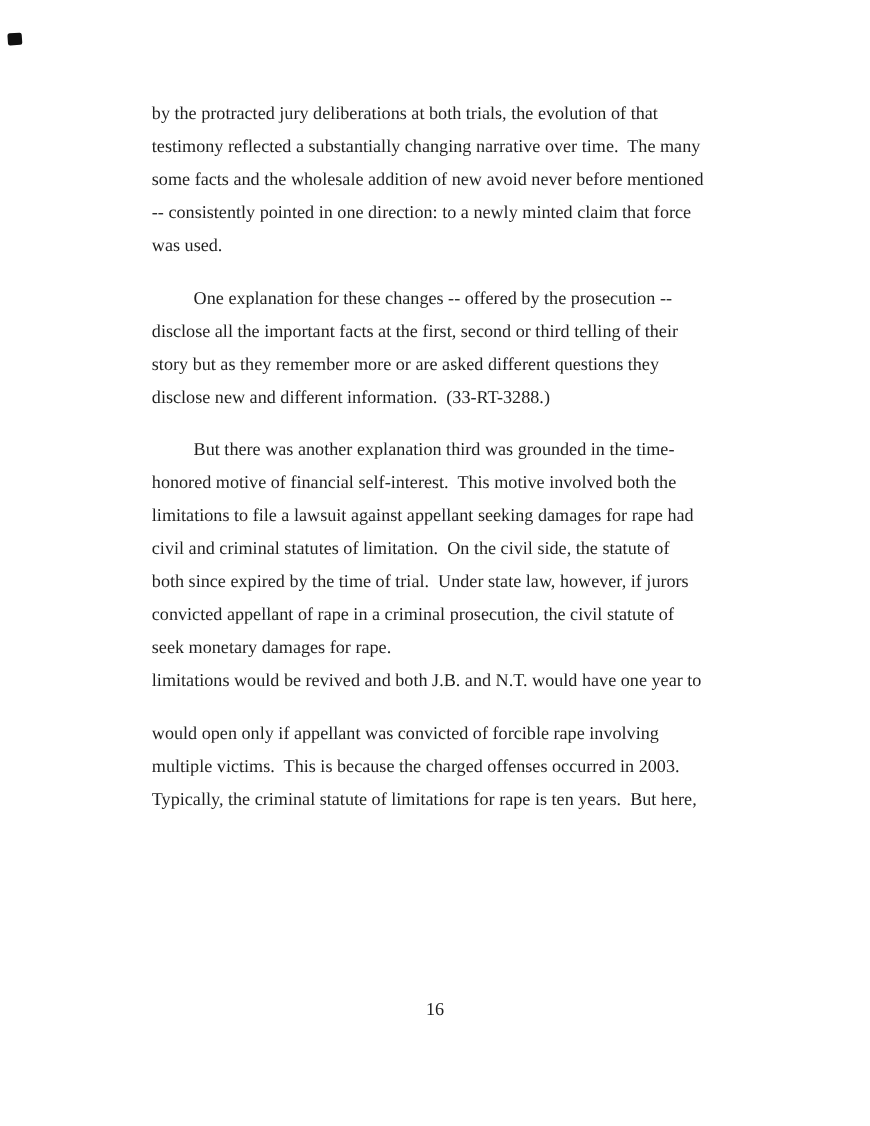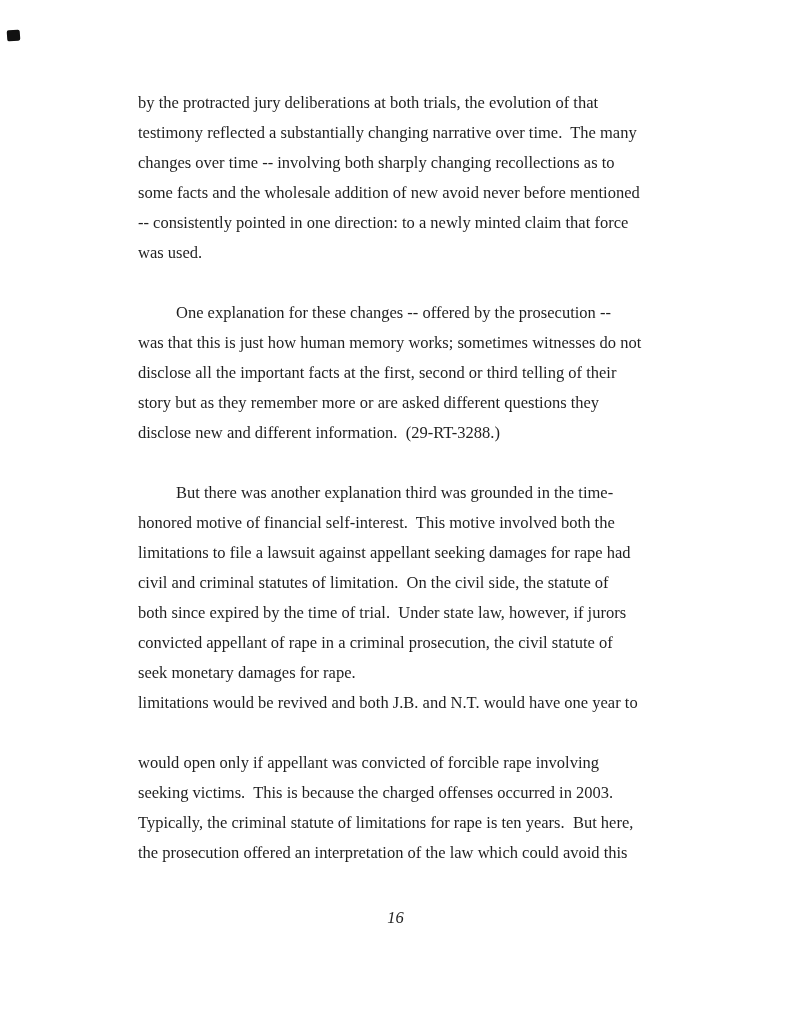--- a/index.html
+++ b/index.html
@@ -26,75 +26,71 @@
     border-radius: 2px;
     transform: rotate(-4deg);
   }
   .doc-body {
     position: absolute;
     left: 138px;
     top: 88px;
     width: 520px;
   }
   .para + .para {
-    margin-top: 30px; 
+    margin-top: 18px; 
   }
   .line {
     white-space: pre;       
     font-size: 16.5px;
     line-height: 30px;      
   }
   .line.first-indent {
     padding-left: 38px;     
   }
   .em {
   }
   .page-number {
     position: absolute;
     left: 0;
     right: 0;
     top: 903px;
     text-align: center;
     font-size: 16.5px;
     line-height: 30px;
-    font-style: italic;
   }
 </style>
 </head>
 <body>
 
 <div class="page">
   <div class="scan-mark"></div>
   <div class="doc-body" id="doc-body">
       <div class="para">
         <div class="line">by the protracted jury deliberations at both trials, the evolution of that</div>
         <div class="line">testimony reflected a substantially changing narrative over time.  The many</div>
-        <div class="line">changes over time -- involving both sharply changing recollections as to</div>
         <div class="line">some facts and the wholesale addition of new avoid never before mentioned</div>
         <div class="line">-- consistently pointed in one direction: to a newly minted claim that force</div>
         <div class="line">was used.</div>
       </div>
       <div class="para">
         <div class="line first-indent">One explanation for these changes -- offered by the prosecution --</div>
-        <div class="line">was that this is just how human memory works; sometimes witnesses do not</div>
         <div class="line">disclose all the important facts at the first, second or third telling of their</div>
         <div class="line">story but as they remember more or are asked different questions they</div>
-        <div class="line">disclose new and different information.  (29-RT-3288.)</div>
+        <div class="line">disclose new and different information.  (33-RT-3288.)</div>
       </div>
       <div class="para">
         <div class="line first-indent">But there was another explanation third was grounded in the time-</div>
         <div class="line">honored motive of financial self-interest.  This motive involved both the</div>
         <div class="line">limitations to file a lawsuit against appellant seeking damages for rape had</div>
         <div class="line">civil and criminal statutes of limitation.  On the civil side, the statute of</div>
         <div class="line">both since expired by the time of trial.  Under state law, however, if jurors</div>
         <div class="line">convicted appellant of rape in a criminal prosecution, the civil statute of</div>
         <div class="line">seek monetary damages for rape.</div>
         <div class="line">limitations would be revived and both J.B. and N.T. would have one year to</div>
       </div>
       <div class="para">
         <div class="line">would open only if appellant was convicted of <span class="em">forcible</span> rape involving</div>
-        <div class="line"><span class="em">seeking</span> victims.  This is because the charged offenses occurred in 2003.</div>
+        <div class="line"><span class="em">multiple</span> victims.  This is because the charged offenses occurred in 2003.</div>
         <div class="line">Typically, the criminal statute of limitations for rape is ten years.  But here,</div>
-        <div class="line">the prosecution offered an interpretation of the law which could avoid this</div>
       </div>
     </div>
   <div class="page-number">16</div>
 </div>
 
 </body></html>

